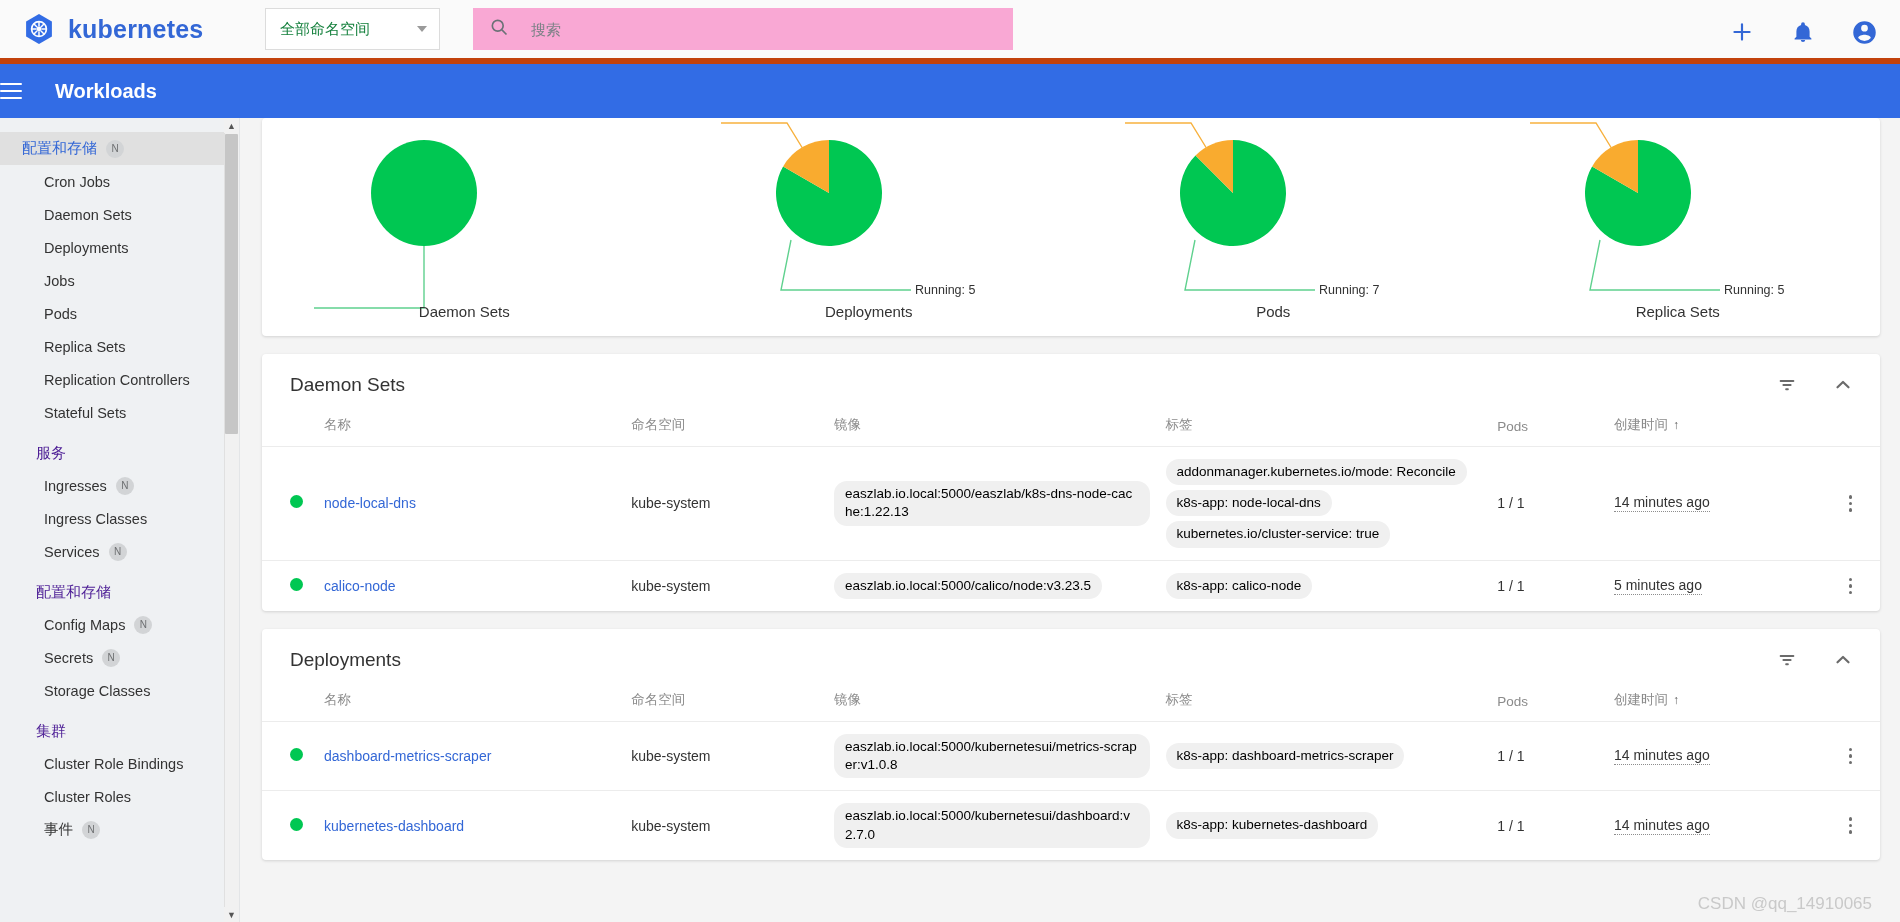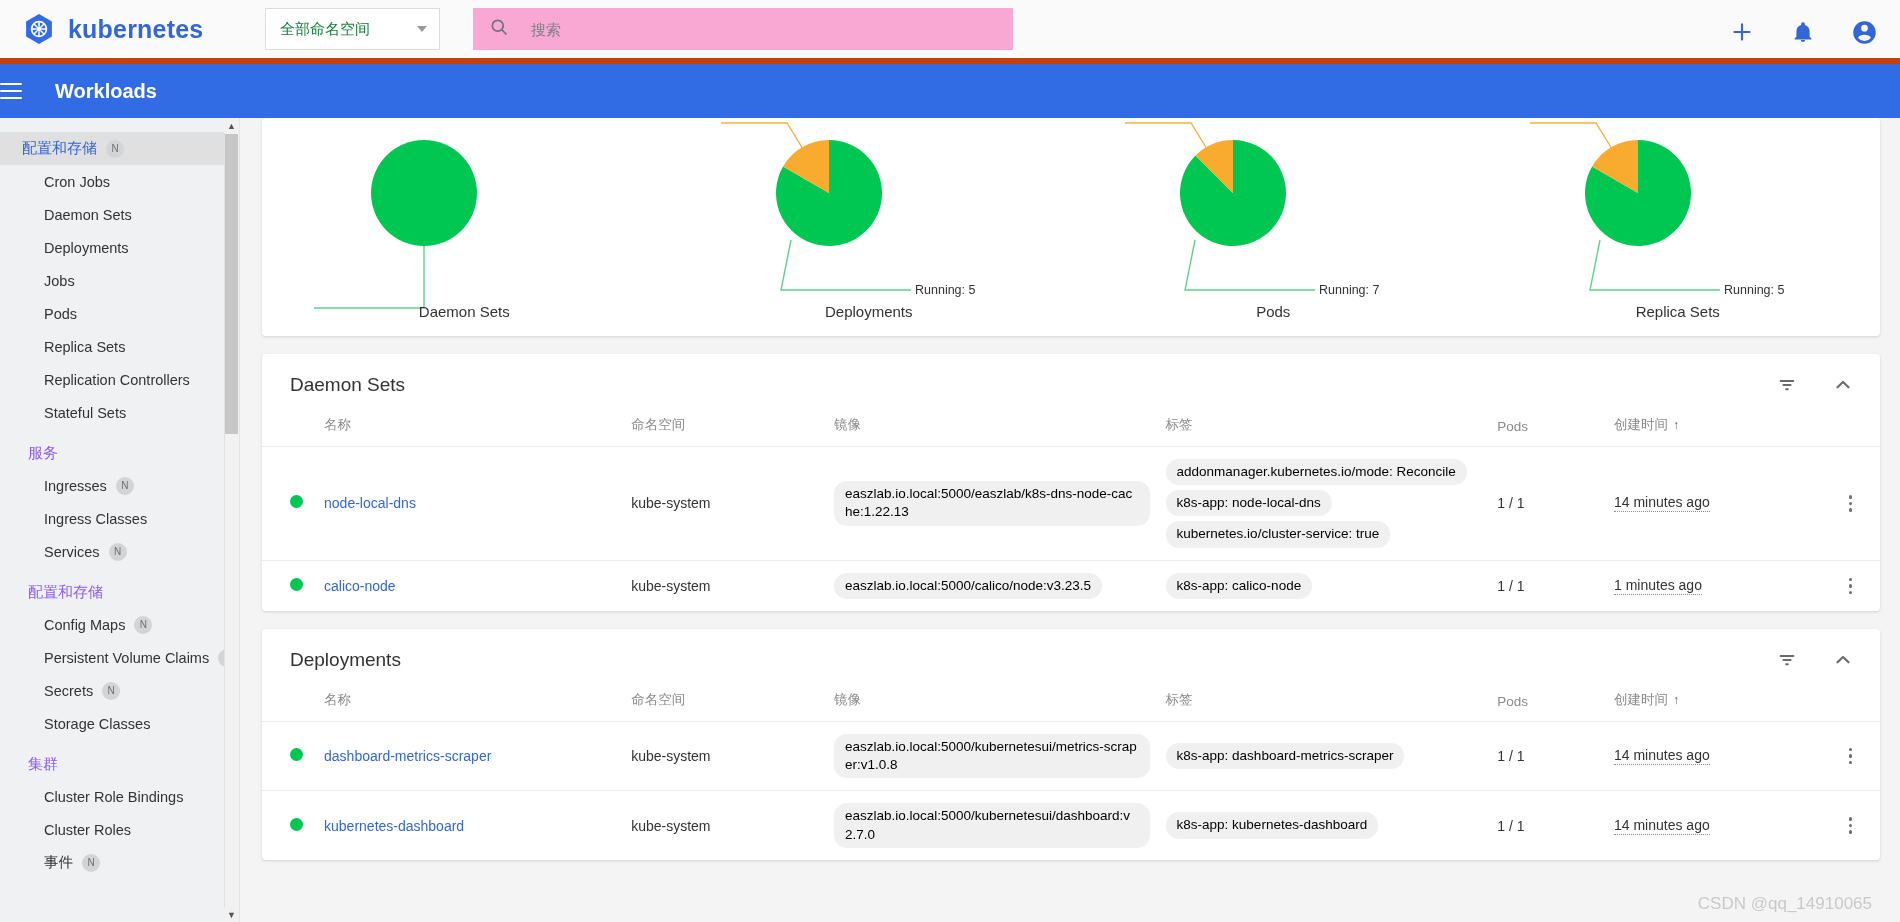--- a/index.html
+++ b/index.html
@@ -70,22 +70,22 @@
     position: relative; overflow: hidden; padding-top: 14px;
     border-right: 1px solid #e3e5e7;
   }
   .nav-item {
     height: 33px; display: flex; align-items: center;
     padding-left: 44px; font-size: 14.5px; color: #333; cursor: pointer;
   }
   .nav-item.active { background: #e0e0e0; color: #3367d6; padding-left: 22px; font-size: 15px; }
   .nav-group {
     height: 40px; display: flex; align-items: flex-end;
-    padding-left: 28px; padding-bottom: 6px;
-    font-size: 15px; color: #8b5cf6; font-weight: normal;
+    padding-left: 36px; padding-bottom: 6px;
+    font-size: 15px; color: #4c1d95; font-weight: normal;
   }
   .badge-n {
     width: 18px; height: 18px; border-radius: 50%;
     background: #d2d4d6; color: #6d6f71; font-size: 10px;
     display: inline-flex; align-items: center; justify-content: center;
     margin-left: 9px; flex: 0 0 18px;
   }
   .sb-track {
     position: absolute; right: 0; top: 0; bottom: 0; width: 15px; background: #f1f1f1;
     border-left: 1px solid #e0e0e0;
@@ -281,24 +281,20 @@
         <div class="nav-item">
           <span>Ingress Classes</span>
         </div>
         <div class="nav-item">
           <span>Services</span>
           <span class="badge-n">N</span>
         </div>
         <div class="nav-group">配置和存储</div>
         <div class="nav-item">
           <span>Config Maps</span>
-          <span class="badge-n">N</span>
-        </div>
-        <div class="nav-item">
-          <span>Persistent Volume Claims</span>
           <span class="badge-n">N</span>
         </div>
         <div class="nav-item">
           <span>Secrets</span>
           <span class="badge-n">N</span>
         </div>
         <div class="nav-item">
           <span>Storage Classes</span>
         </div>
         <div class="nav-group">集群</div>
@@ -423,21 +419,21 @@
               </tr>
               <tr>
                 <td class="c-status"><span class="dot green"></span></td>
                 <td class="c-name"><a class="reslink">calico-node</a></td>
                 <td class="c-ns">kube-system</td>
                 <td class="c-img"><span class="chip">easzlab.io.local:5000/calico/node:v3.23.5</span></td>
                 <td class="c-lab chip-stack">
                   <span class="chip">k8s-app: calico-node</span>
                 </td>
                 <td class="c-pods">1 / 1</td>
-                <td class="c-time"><span class="timecell">1 minutes ago</span></td>
+                <td class="c-time"><span class="timecell">5 minutes ago</span></td>
                 <td class="c-menu">
                   <span class="kebab">
                     <i></i>
                     <i></i>
                     <i></i>
                   </span>
                 </td>
               </tr>
             </tbody>
           </table>

